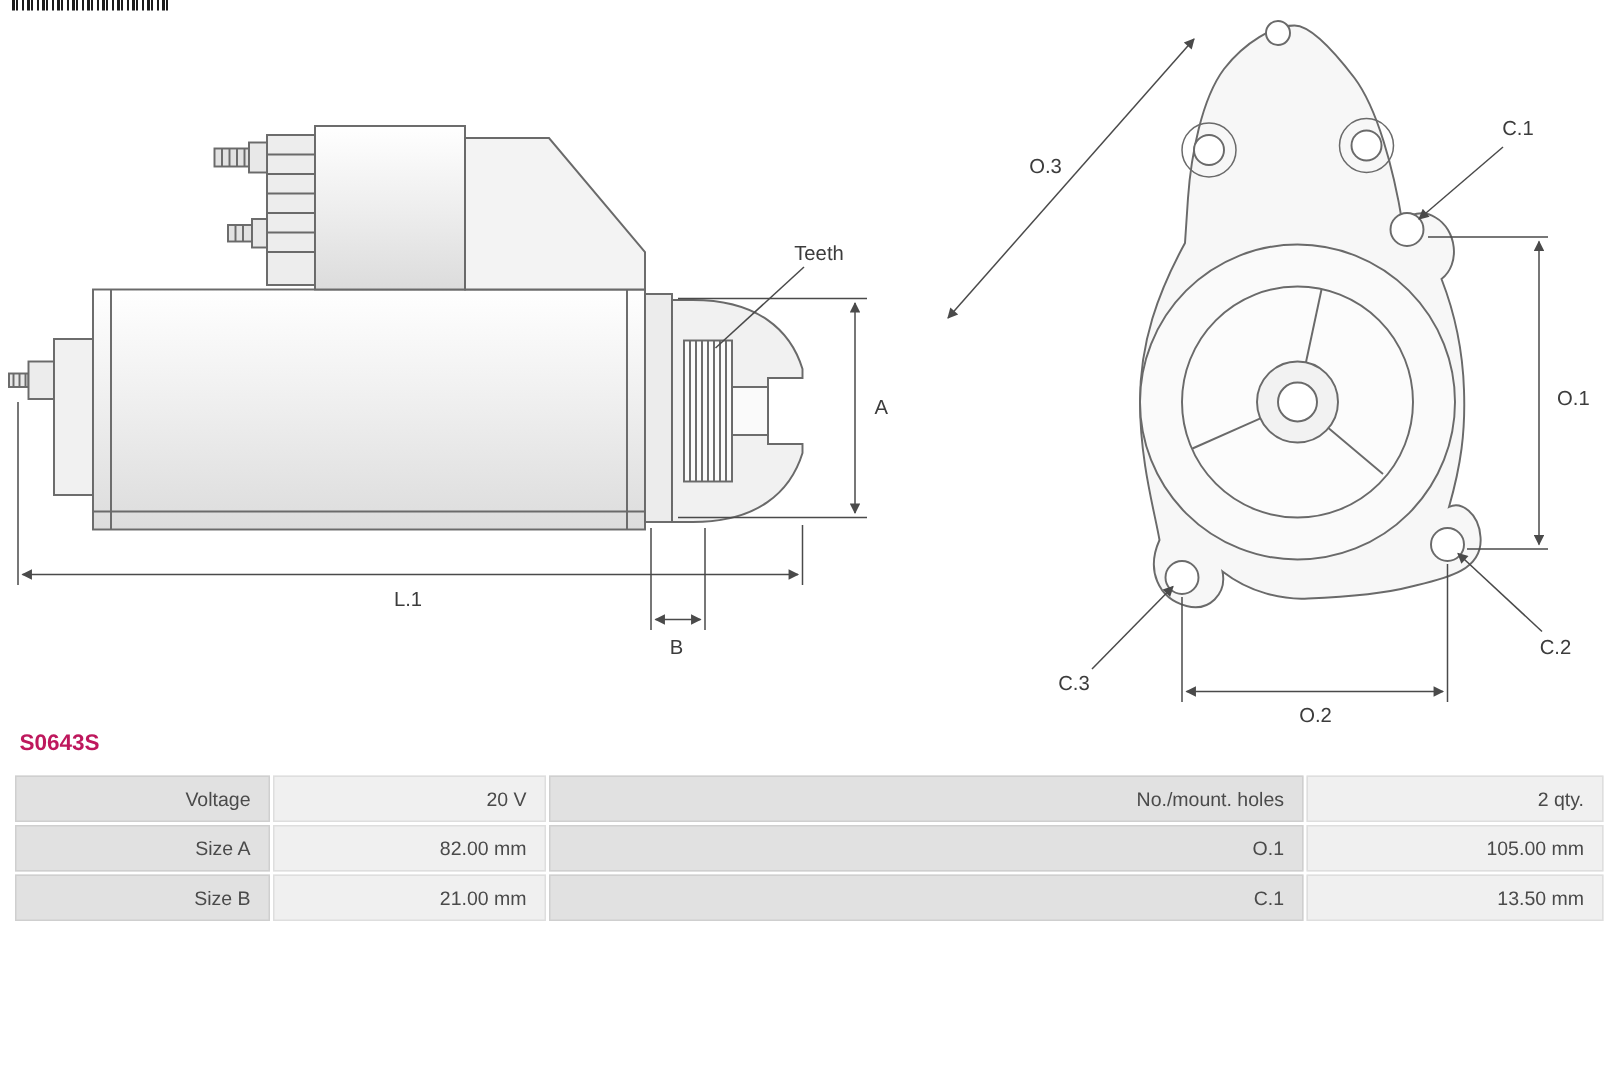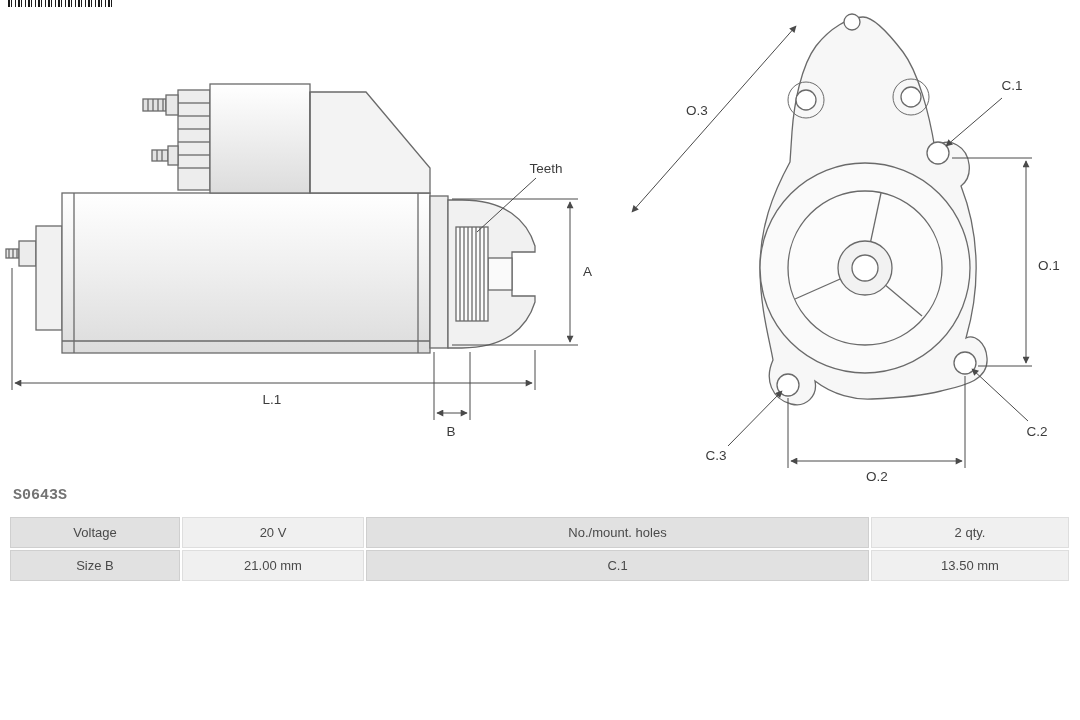--- a/index.html
+++ b/index.html
@@ -30,21 +30,21 @@
     font-size: 15px; font-weight: bold;
   }
   table.specs {
     position: absolute; top: 515px; left: 8px;
     width: 1063px;
     border-collapse: separate; border-spacing: 2px;
     table-layout: fixed;
   }
   .specs td {
     font-size: 13px; color: #4a4a4a;
-    text-align: center;
+    text-align: right;
     padding: 6px 12px;
     height: 31px;
     overflow: hidden; white-space: nowrap;
   }
   .specs td.lbl { background: #e1e1e1; border: 1px solid #cfcfcf; }
   .specs td.val { background: #f0f0f0; border: 1px solid #dedede; }
 </style>
 </head>
 <body>
 
@@ -187,37 +187,43 @@
       <line x1="791" y1="461" x2="962" y2="461" marker-start="url(#arrS)" marker-end="url(#arrS)"></line>
     </g>
     <text x="697" y="115" text-anchor="middle">O.3</text>
     <text x="1012" y="90" text-anchor="middle">C.1</text>
     <text x="1038" y="270">O.1</text>
     <text x="1037" y="436" text-anchor="middle">C.2</text>
     <text x="716" y="460" text-anchor="middle">C.3</text>
     <text x="877" y="481" text-anchor="middle">O.2</text>
   </svg>
 
-  <div class="part-number" style="color: #737373; font-family: Liberation Mono, monospace;">S0643S</div>
+  <div class="part-number" style="color: #be185d;">S0643S</div>
 
   <table class="specs">
     <colgroup>
       <col style="width:170px">
         <col style="width:182px">
         <col>
         <col style="width:198px">
     </colgroup>
     <tbody>
       <tr>
         <td class="lbl">Voltage</td>
         <td class="val">20 V</td>
         <td class="lbl">No./mount. holes</td>
         <td class="val">2 qty.</td>
       </tr>
       <tr>
+        <td class="lbl">Size A</td>
+        <td class="val">82.00 mm</td>
+        <td class="lbl">O.1</td>
+        <td class="val">105.00 mm</td>
+      </tr>
+      <tr>
         <td class="lbl">Size B</td>
         <td class="val">21.00 mm</td>
         <td class="lbl">C.1</td>
         <td class="val">13.50 mm</td>
       </tr>
     </tbody>
   </table>
 
 </div>
 

